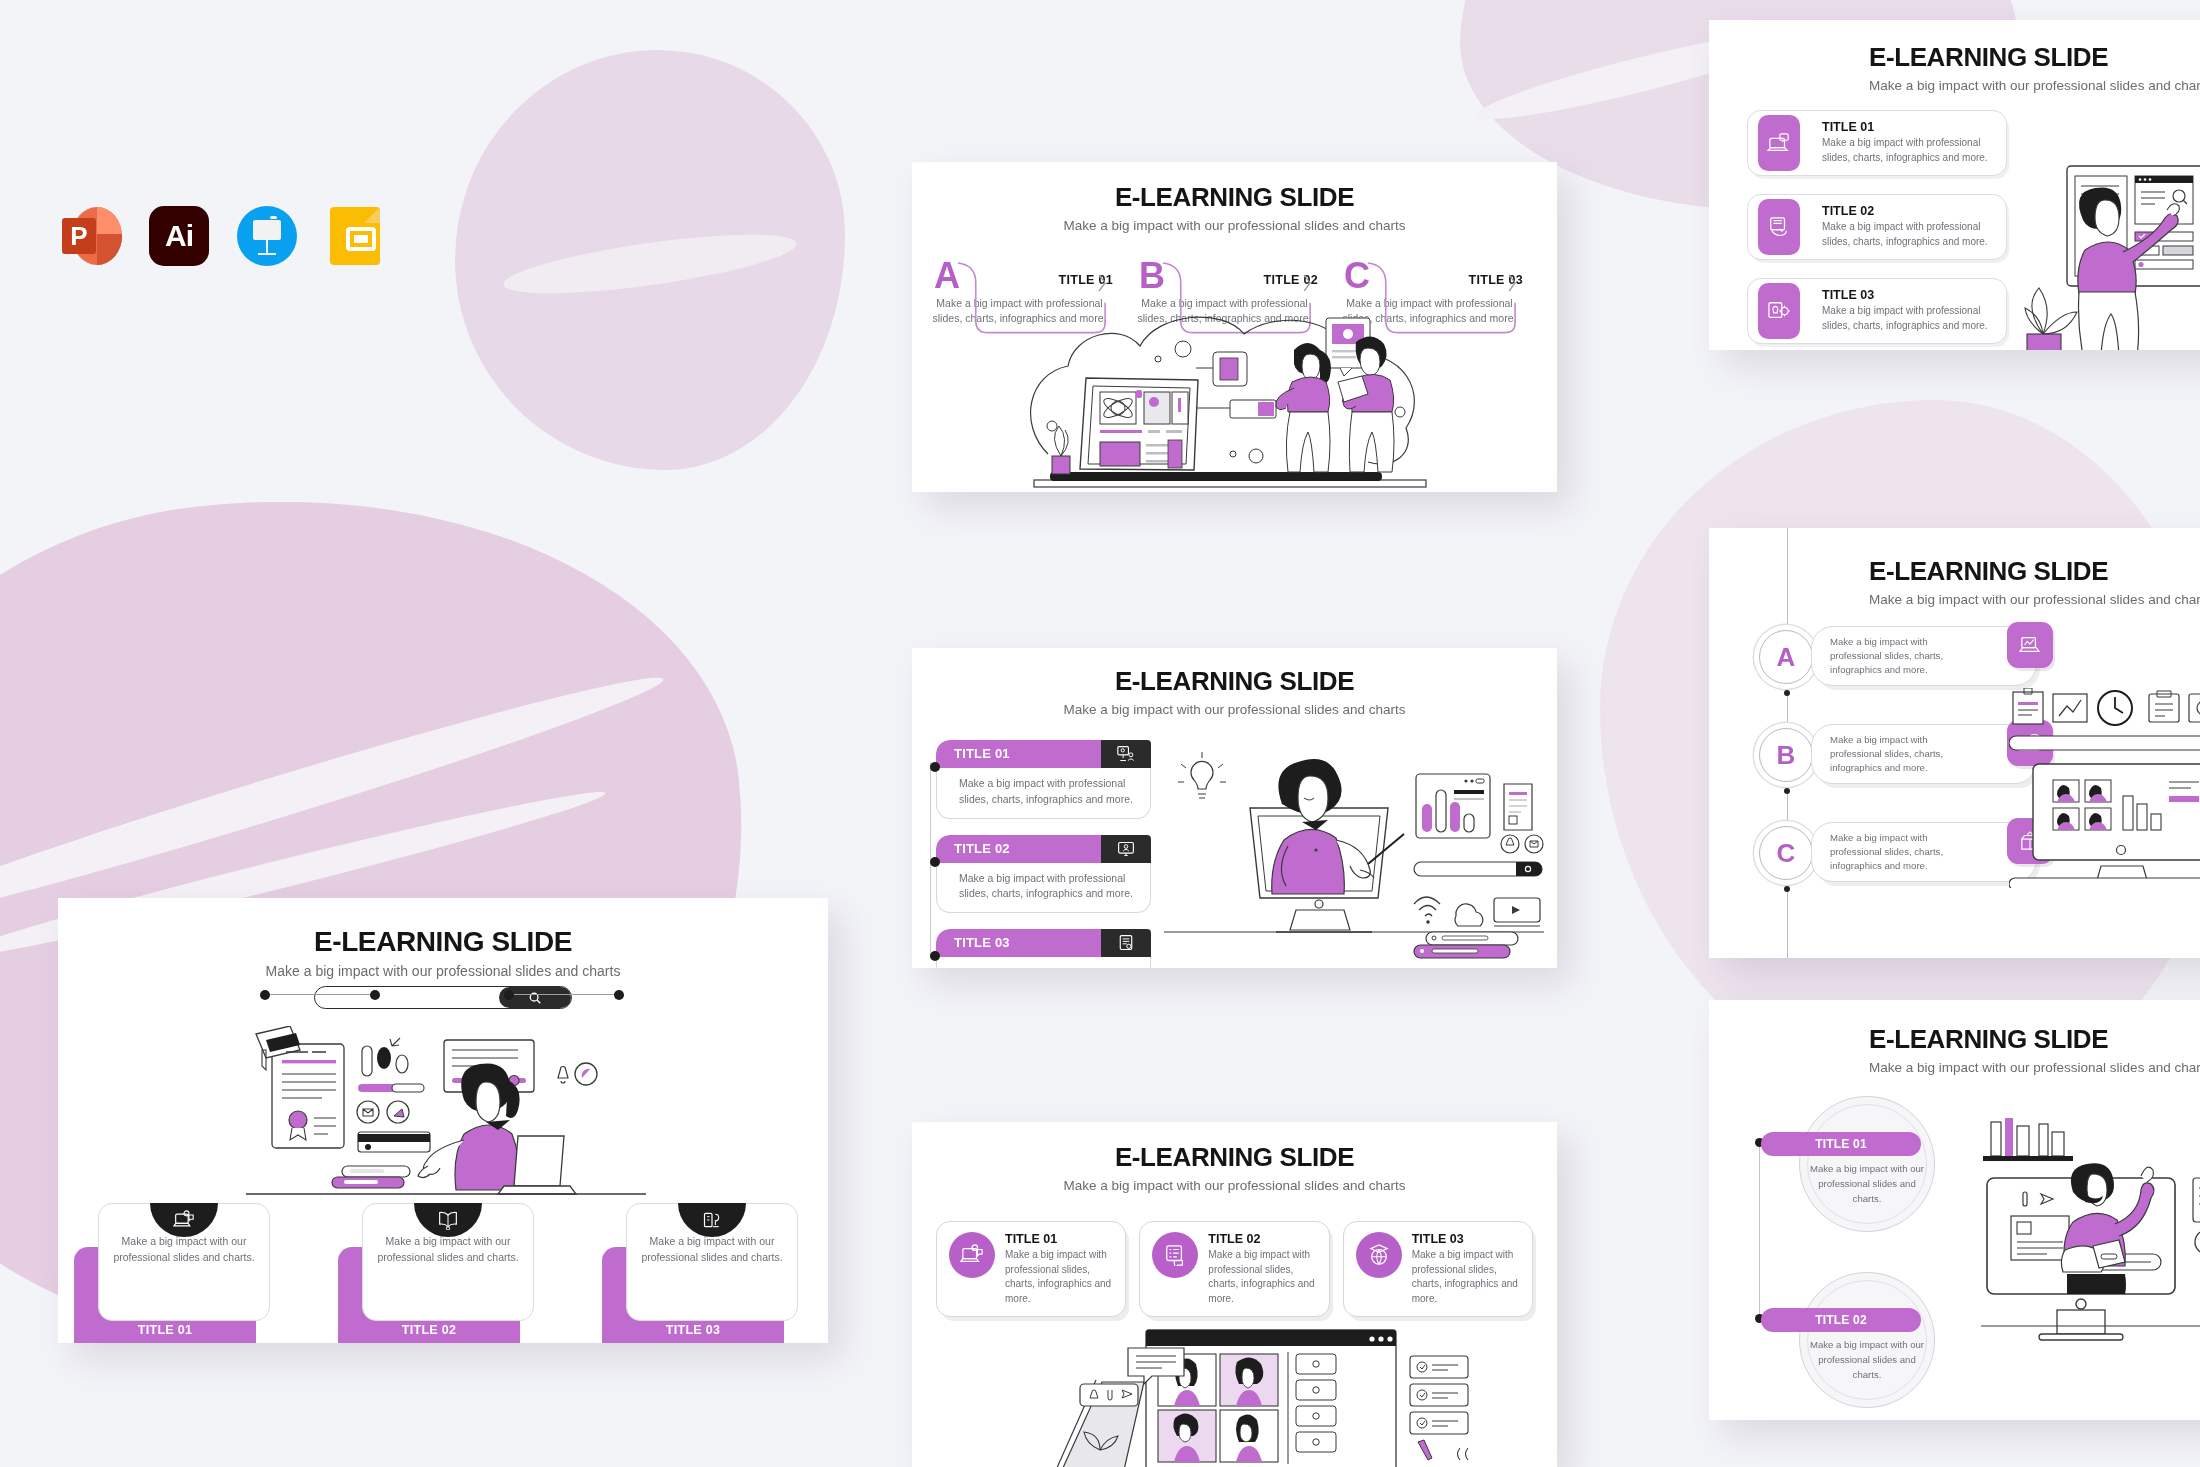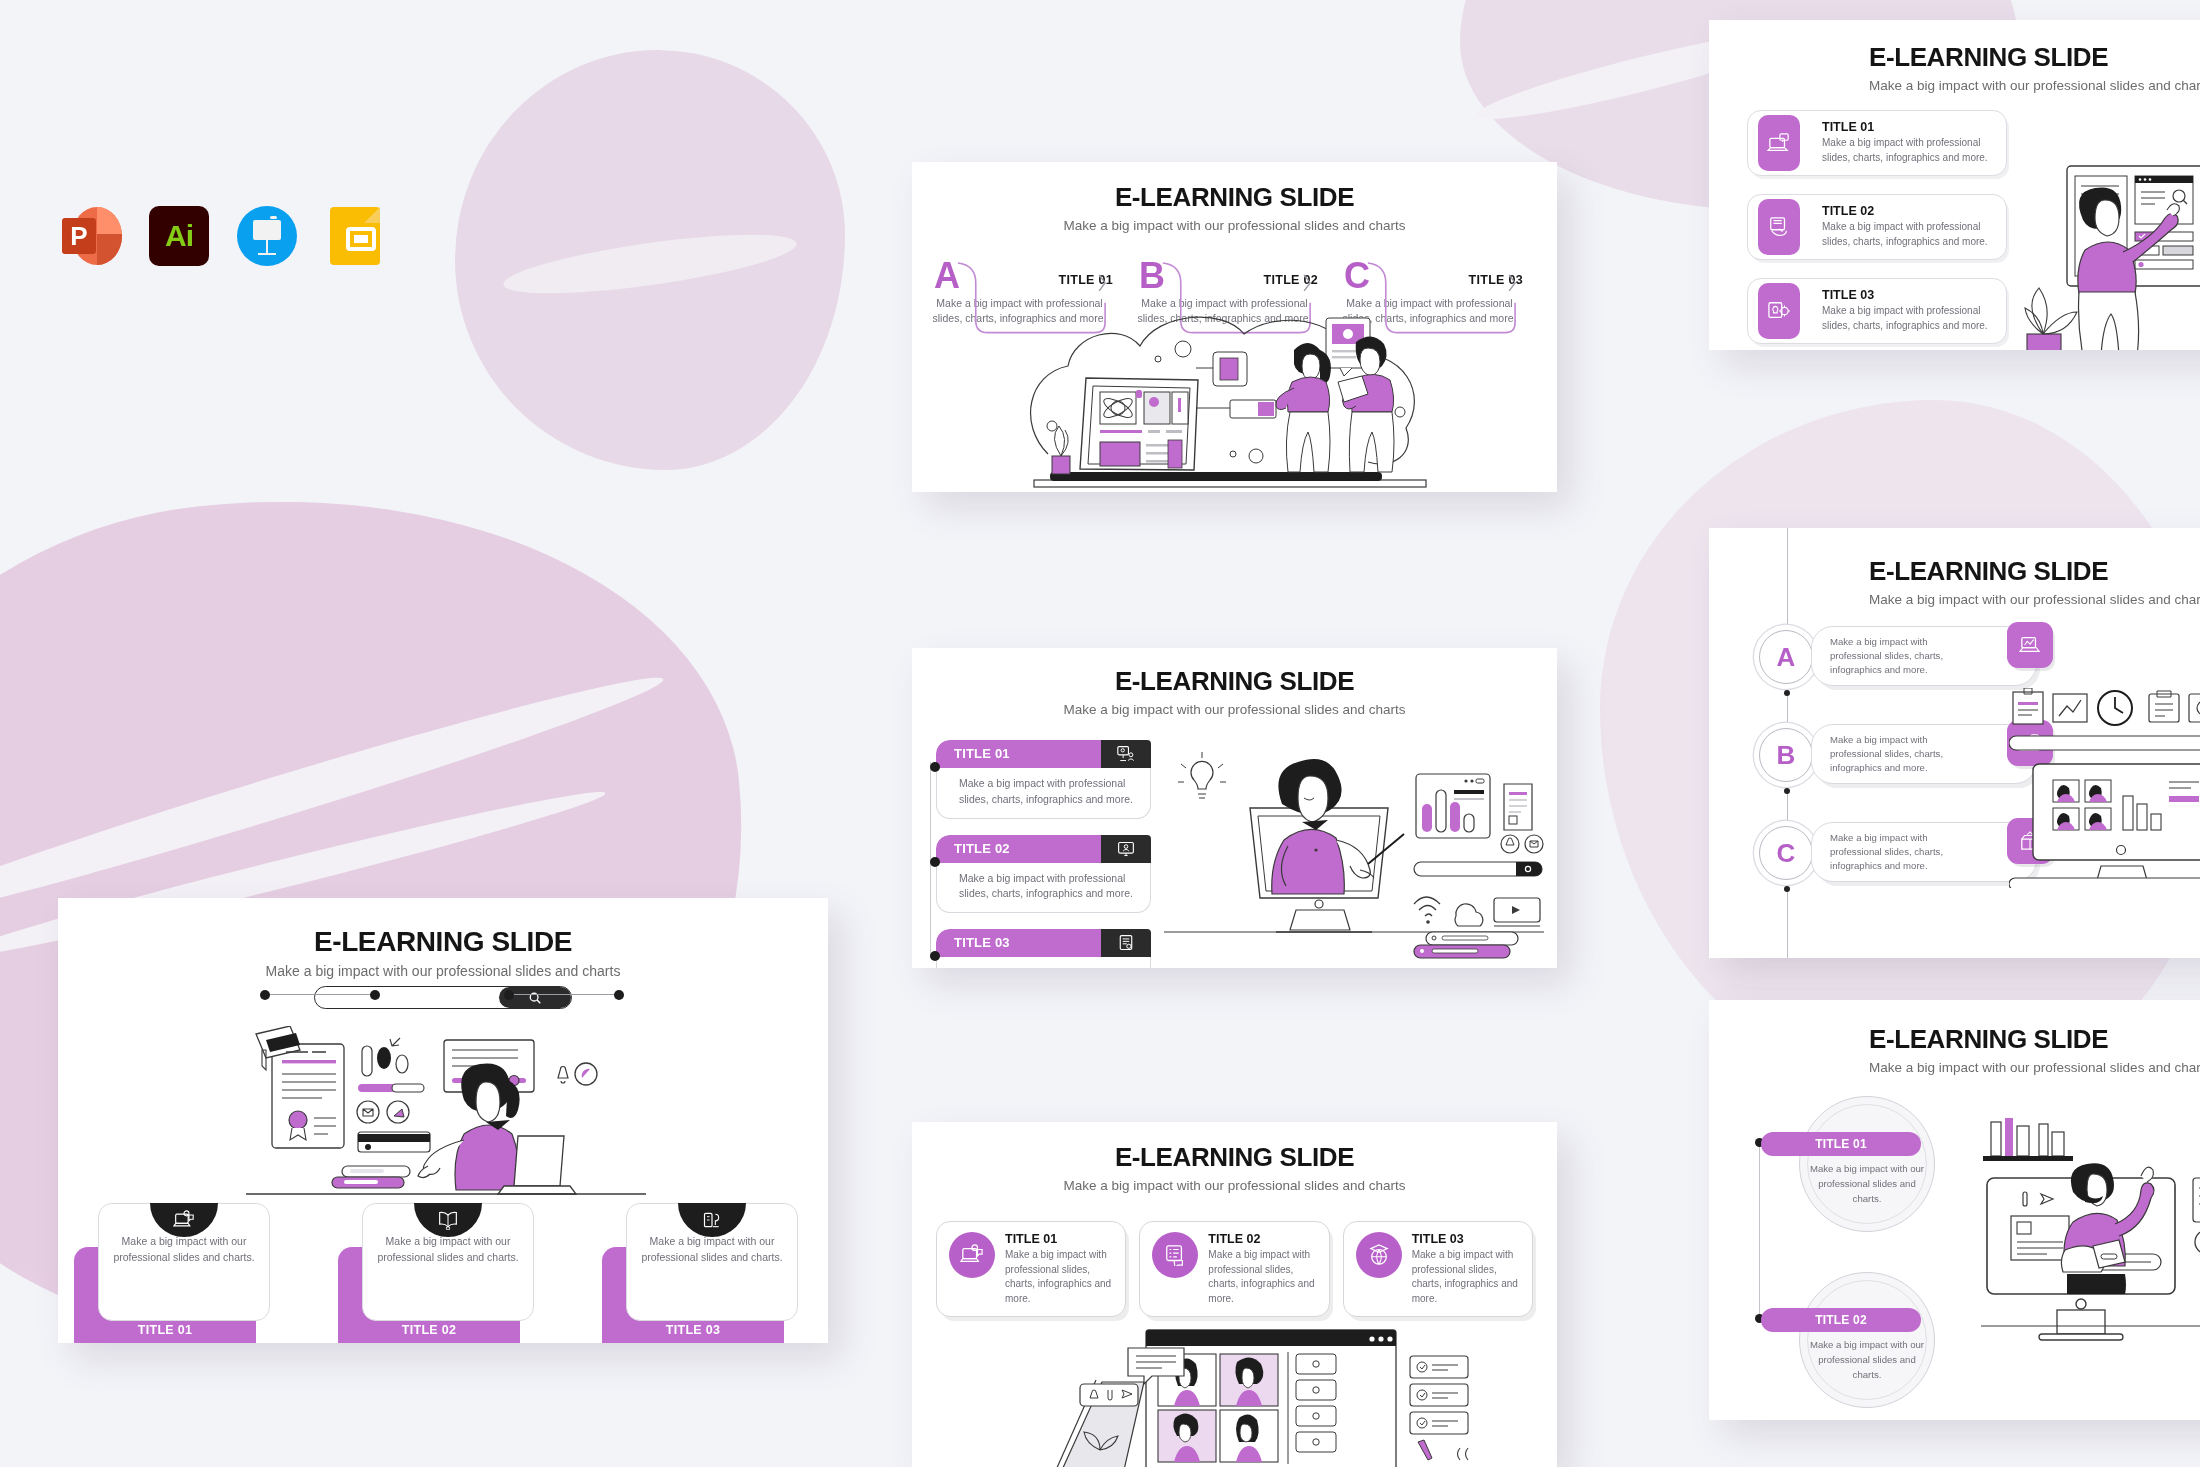--- a/index.html
+++ b/index.html
@@ -74,22 +74,22 @@
   .ico-ppt .circ i { position:absolute; display:block; }
   .ico-ppt .q1 { left:50%; top:0; width:50%; height:46%; background:#ff8f6b; }
   .ico-ppt .q2 { left:50%; top:46%; width:50%; height:54%; background:#d35230; }
   .ico-ppt .sq {
     position: absolute; left: 2px; top: 13px; width: 34px; height: 36px;
     background: #c43e1c; border-radius: 3px; color:#fff;
     font-size: 26px; font-weight: 700; line-height: 36px; text-align: center;
   }
   
   .ico-ai .bg {
-    position:absolute; inset:1px; background:#330000; border-radius:10px;
-    color:#84cc16; font-size:30px; font-weight:700; line-height:60px; text-align:center;
+    position:absolute; inset:1px; background:#330000; border-radius:15px;
+    color:#ffffff; font-size:30px; font-weight:700; line-height:60px; text-align:center;
     letter-spacing:-1px;
   }
   
   .ico-key .bg {
     position:absolute; inset:1px; background:#0aa0f0; border-radius:50%;
   }
   .ico-key .board { position:absolute; left:17px; top:15px; width:28px; height:20px; background:#f2f2f2; border-radius:2px; }
   .ico-key .stem { position:absolute; left:30px; top:35px; width:2px; height:15px; background:#f2f2f2; }
   .ico-key .base { position:absolute; left:22px; top:48px; width:18px; height:2px; background:#f2f2f2; }
   .ico-key .knob { position:absolute; left:34px; top:11px; width:7px; height:3px; background:#f2f2f2; border-radius:2px;}

